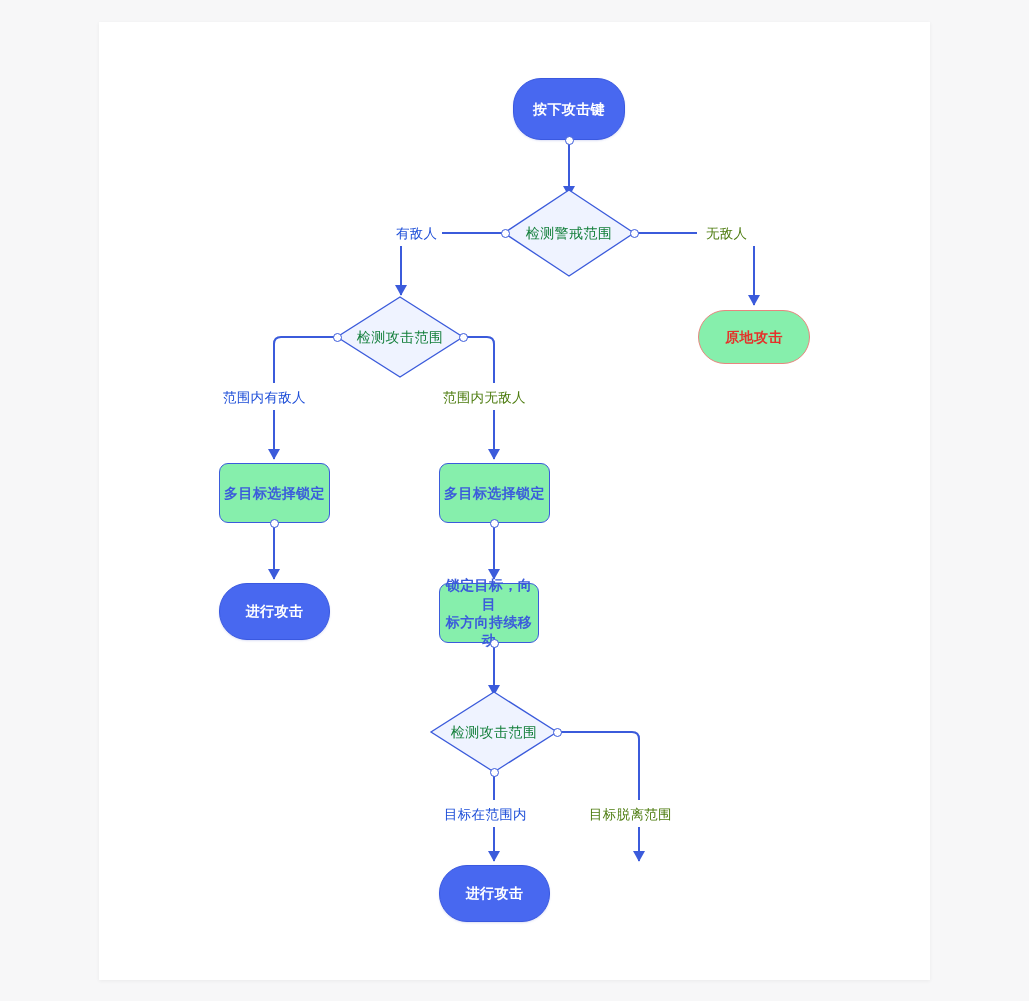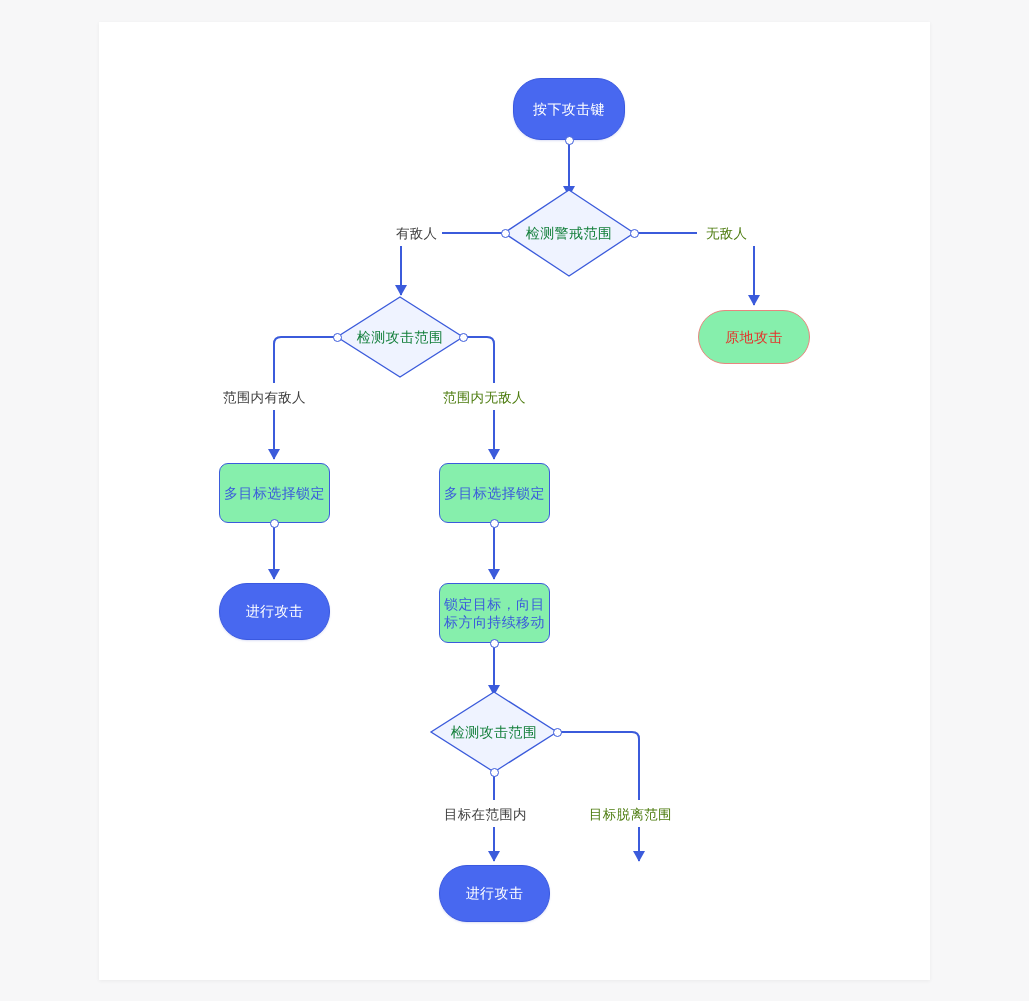--- a/index.html
+++ b/index.html
@@ -45,20 +45,21 @@
     display: flex;
     align-items: center;
     justify-content: center;
     text-align: center;
     line-height: 1.32;
   }
   .node .label {
     display: block;
     white-space: pre-line;
     letter-spacing: 0.4px;
+    font-weight: bold;
   }
 
   
   .term-solid {
     background: #4868f0;
     border: 1px solid #3a59e0;
     border-radius: 28px;
     color: #ffffff;
     font-size: 14px;
     box-shadow: 0 1px 2px rgba(60,80,200,0.18);
@@ -90,21 +91,21 @@
   }
 
   
   .edge-label {
     position: absolute;
     font-size: 13.5px;
     white-space: nowrap;
     letter-spacing: 0.3px;
     text-align: center;
   }
-  .edge-label.blue { color: #404040; }
+  .edge-label.blue { color: #1d4ed8; }
   .edge-label.red  { color: #4d7c0f; }
 
   
   .handle {
     position: absolute;
     width: 9px;
     height: 9px;
     box-sizing: border-box;
     border-radius: 50%;
     background: #ffffff;
@@ -181,21 +182,21 @@
   </div>
 
   <div class="node proc" style="left:439px; top:463px; width:111px; height:60px;">
     <span class="label">多目标选择锁定</span>
   </div>
 
   <div class="node term-solid" style="left:219px; top:583px; width:111px; height:57px;">
     <span class="label">进行攻击</span>
   </div>
 
-  <div class="node proc" style="left:439px; top:583px; width:111px; height:60px;">
+  <div class="node proc" style="left:439px; top:583px; width:100px; height:60px;">
     <span class="label">锁定目标，向目
 标方向持续移动</span>
   </div>
 
   <div class="diamond-label" style="left:424px; top:724px; width:140px;">
     <span class="label">检测攻击范围</span>
   </div>
 
   <div class="node term-solid" style="left:439px; top:865px; width:111px; height:57px;">
     <span class="label">进行攻击</span>

